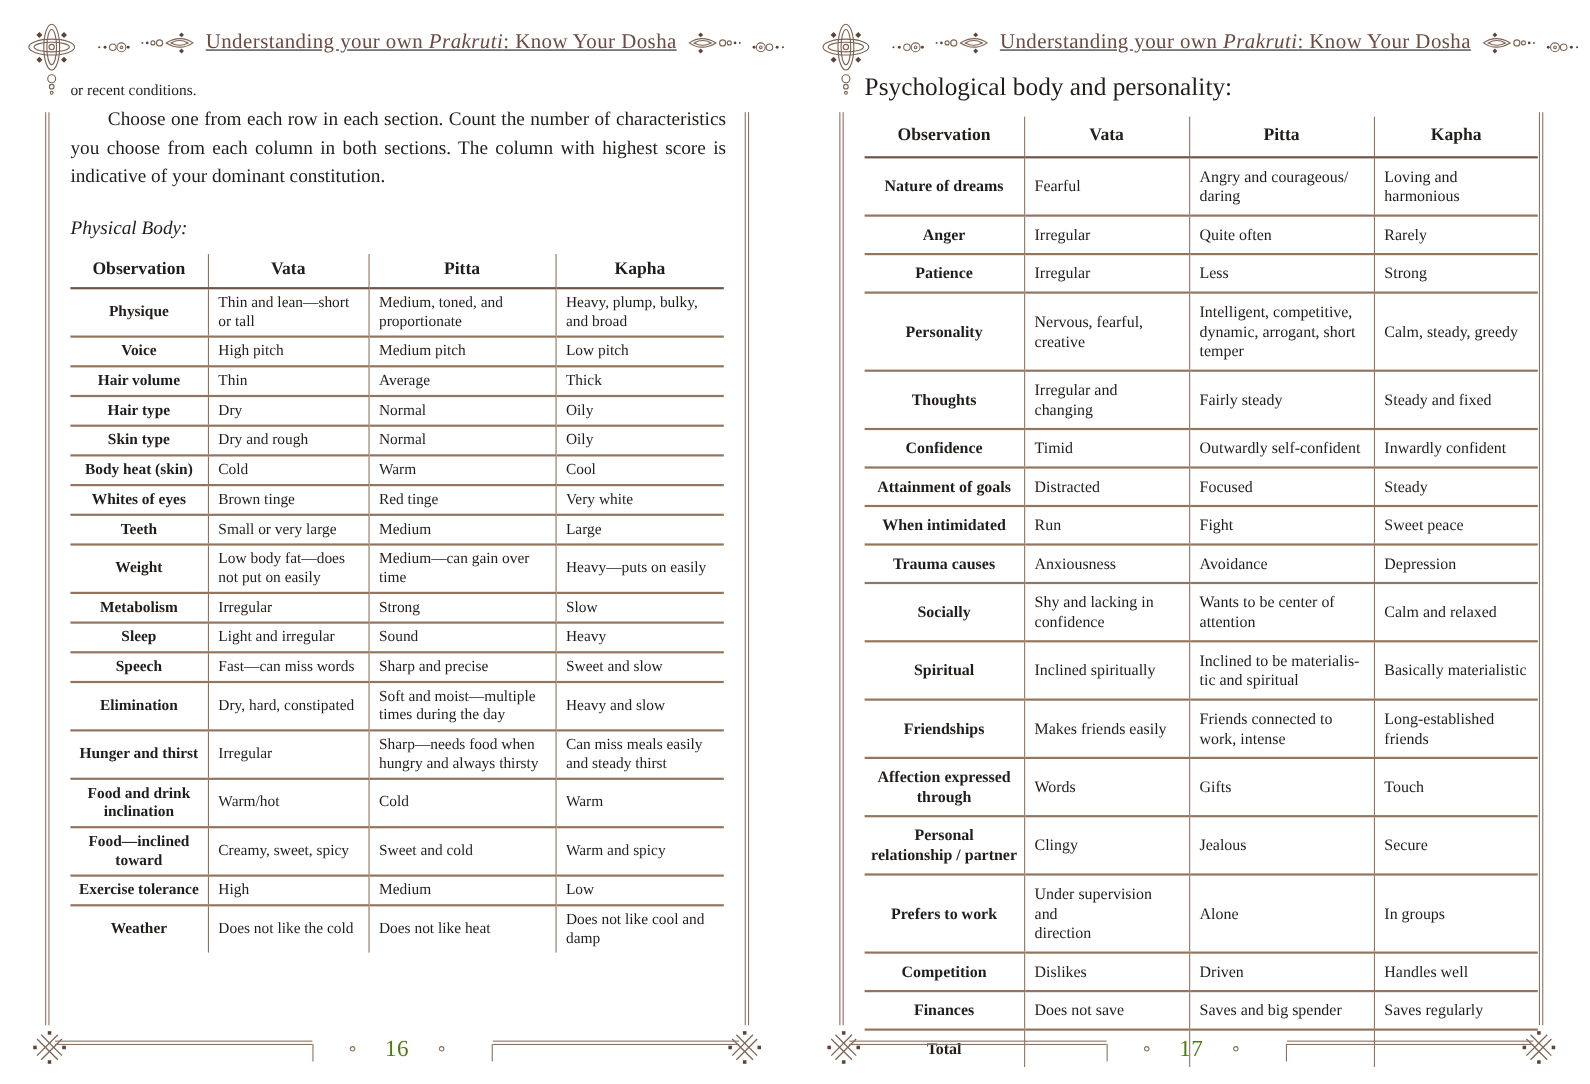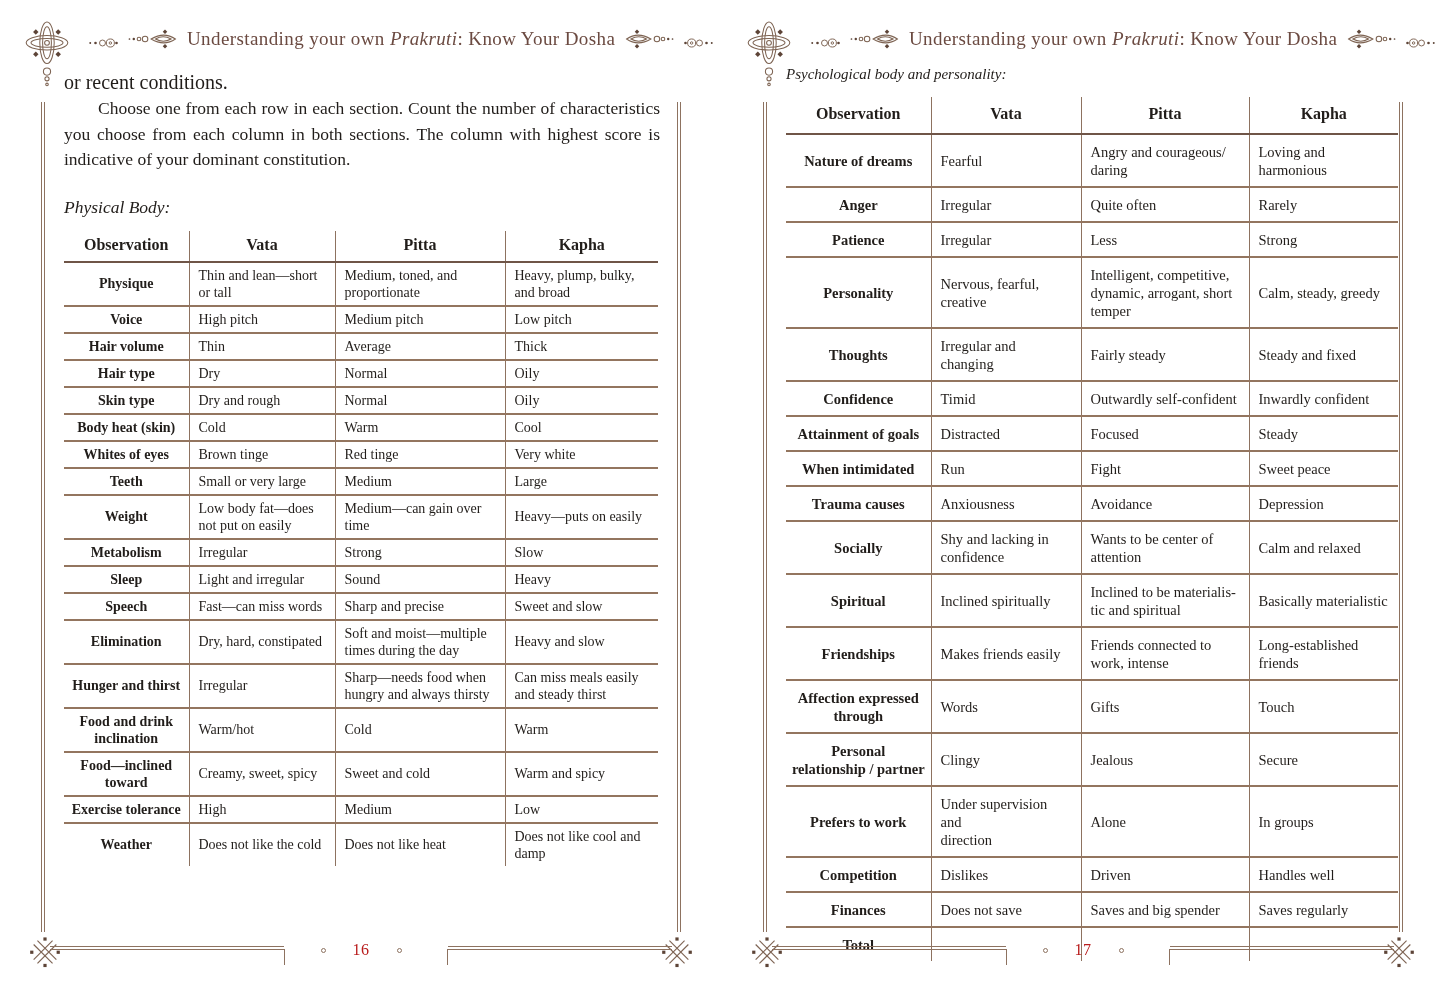--- a/index.html
+++ b/index.html
@@ -23,21 +23,21 @@
   
   .running-head{
     position:absolute;top:14px;left:8px;right:8px;height:78px;
     display:flex;align-items:flex-start;
   }
   .orn{color:var(--orn);flex:none;}
   .orn.corner{width:78px;height:96px;}
   .orn.corner.flip{transform:scaleX(-1);}
   .orn.chain{width:40px;height:14px;margin-top:22px;}
   .orn.chain.flip{transform:scaleX(-1);}
-  .head-center{flex:1;display:flex;align-items:center;justify-content:center;margin-top:14px;gap:9px;}
+  .head-center{flex:1;display:flex;align-items:center;justify-content:center;margin-top:14px;gap:9px;text-decoration:underline;}
   .orn.leaf{width:52px;height:22px;}
   .orn.leaf.flip{transform:scaleX(-1);}
   .page-title{
     font-size:19px;font-weight:400;color:var(--accent);letter-spacing:.4px;white-space:nowrap;
   }
   .page-title .it{font-style:italic;}
 
   
   .sideline{
     position:absolute;top:102px;height:830px;width:4px;
@@ -59,29 +59,29 @@
   .foot-rule::after{
     content:'';position:absolute;top:2px;height:16px;width:4px;
     border-left:1px solid var(--line);border-right:1px solid var(--line);
   }
   .foot-rule.l::after{right:-1px;border-left:none;}
   .foot-rule.r::after{left:-1px;border-right:none;}
   .pagenum-wrap{
     position:absolute;left:0;right:0;top:941px;text-align:center;
     display:flex;align-items:center;justify-content:center;gap:27px;
   }
-  .pagenum{font-size:16px;color:#b91c1c;letter-spacing:.5px;}
+  .pagenum{font-size:21px;color:#4d7c0f;letter-spacing:.5px;}
   .dot-ring{width:5px;height:5px;border:1px solid var(--line);border-radius:50%;display:inline-block;}
 
   
   .body-text{position:absolute;left:64px;right:62px;top:70px;}
-  .intro-cont{font-size:20px;line-height:25px;}
+  .intro-cont{font-size:14px;line-height:25px;}
   .intro-par{font-size:17.5px;line-height:25.5px;text-indent:34px;text-align:justify;margin-top:1px;}
   .section-label{font-style:italic;font-size:17.5px;margin-top:24px;}
-  .section-label-r{font-style:italic;font-size:15px;}
+  .section-label-r{font-size:23px;}
 
   
   table{border-collapse:collapse;table-layout:fixed;}
   th,td{
     vertical-align:middle;white-space:pre-line;overflow:hidden;
     font-weight:400;text-align:left;
   }
   thead th{
     text-align:center;font-weight:700;position:relative;
     border-bottom:2px solid var(--head-line);

